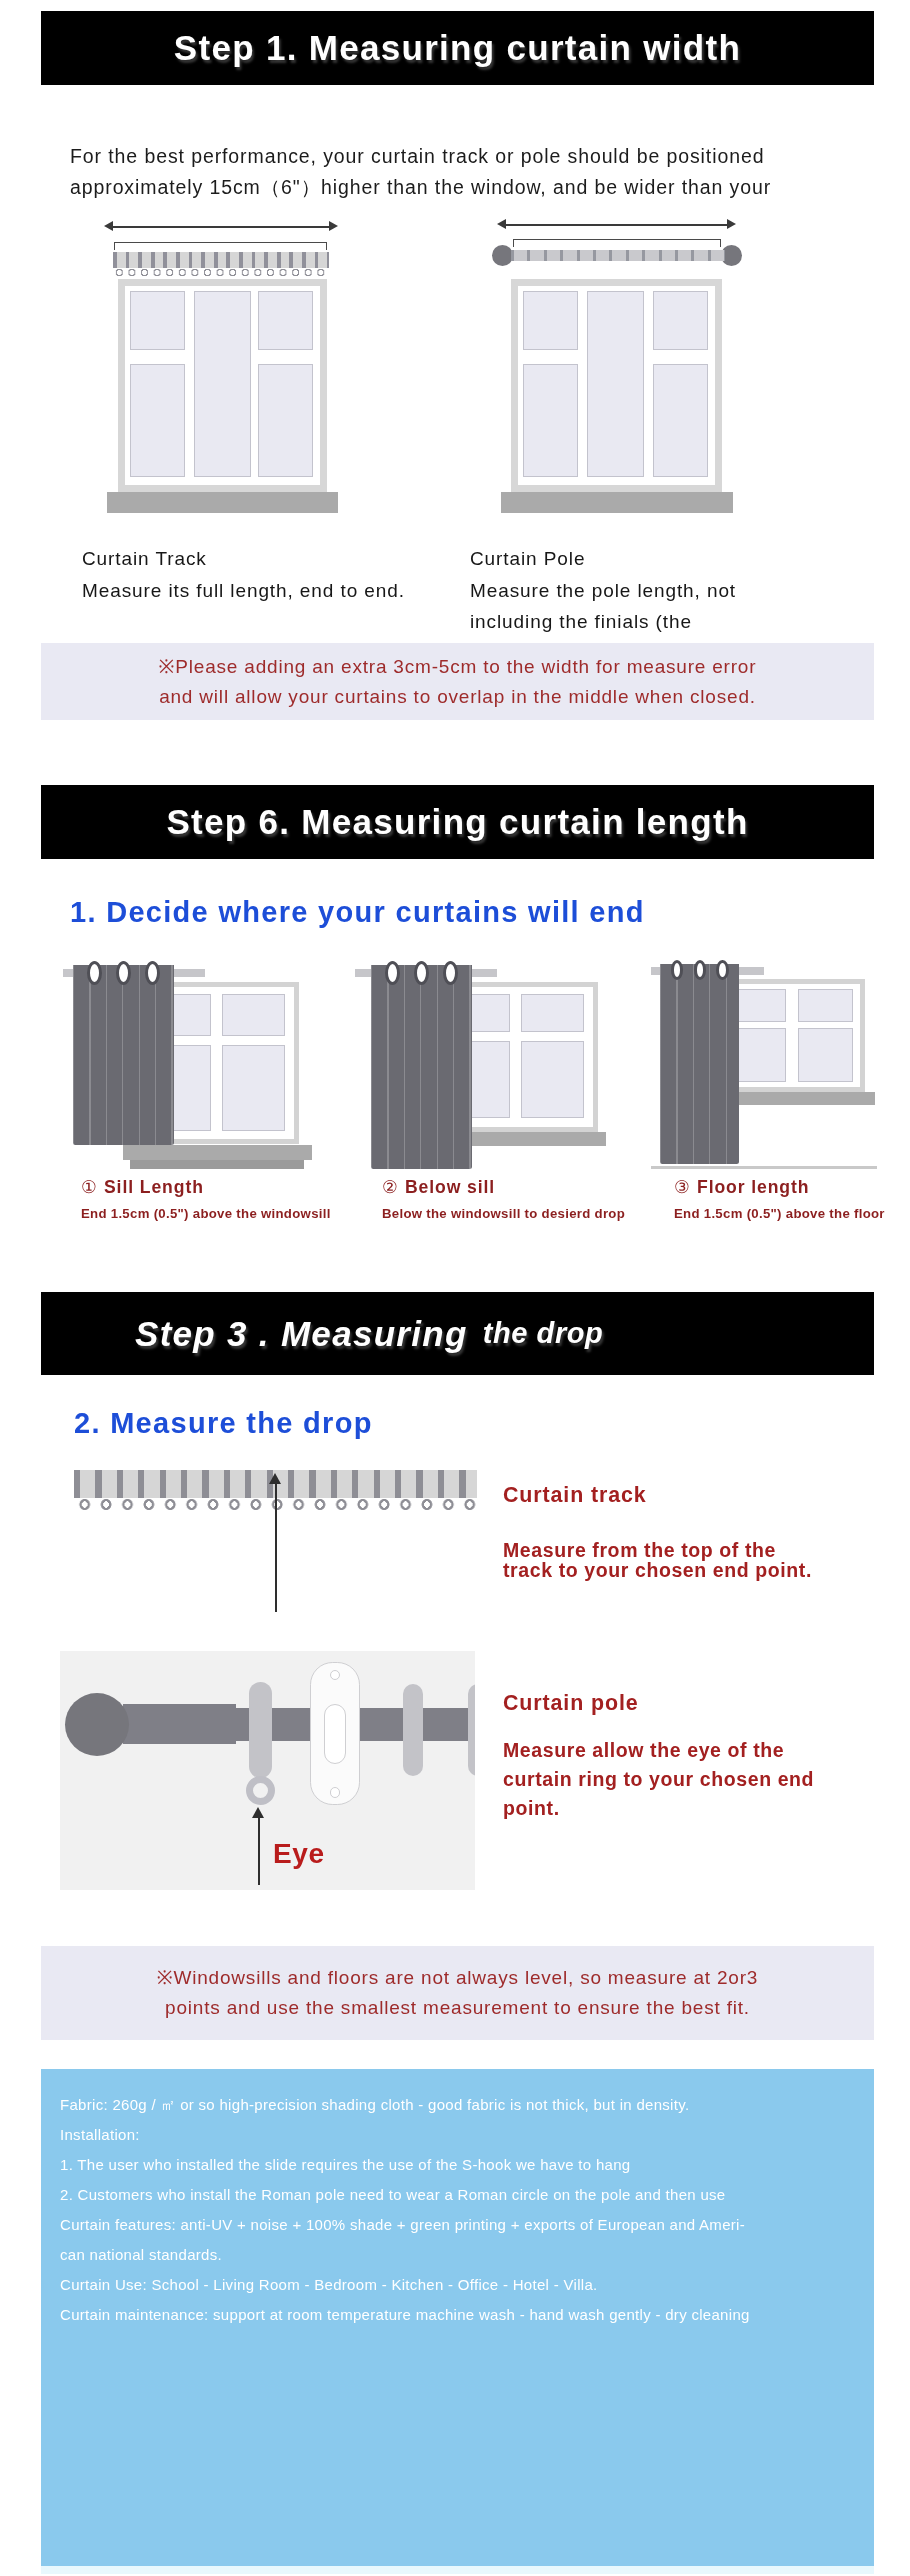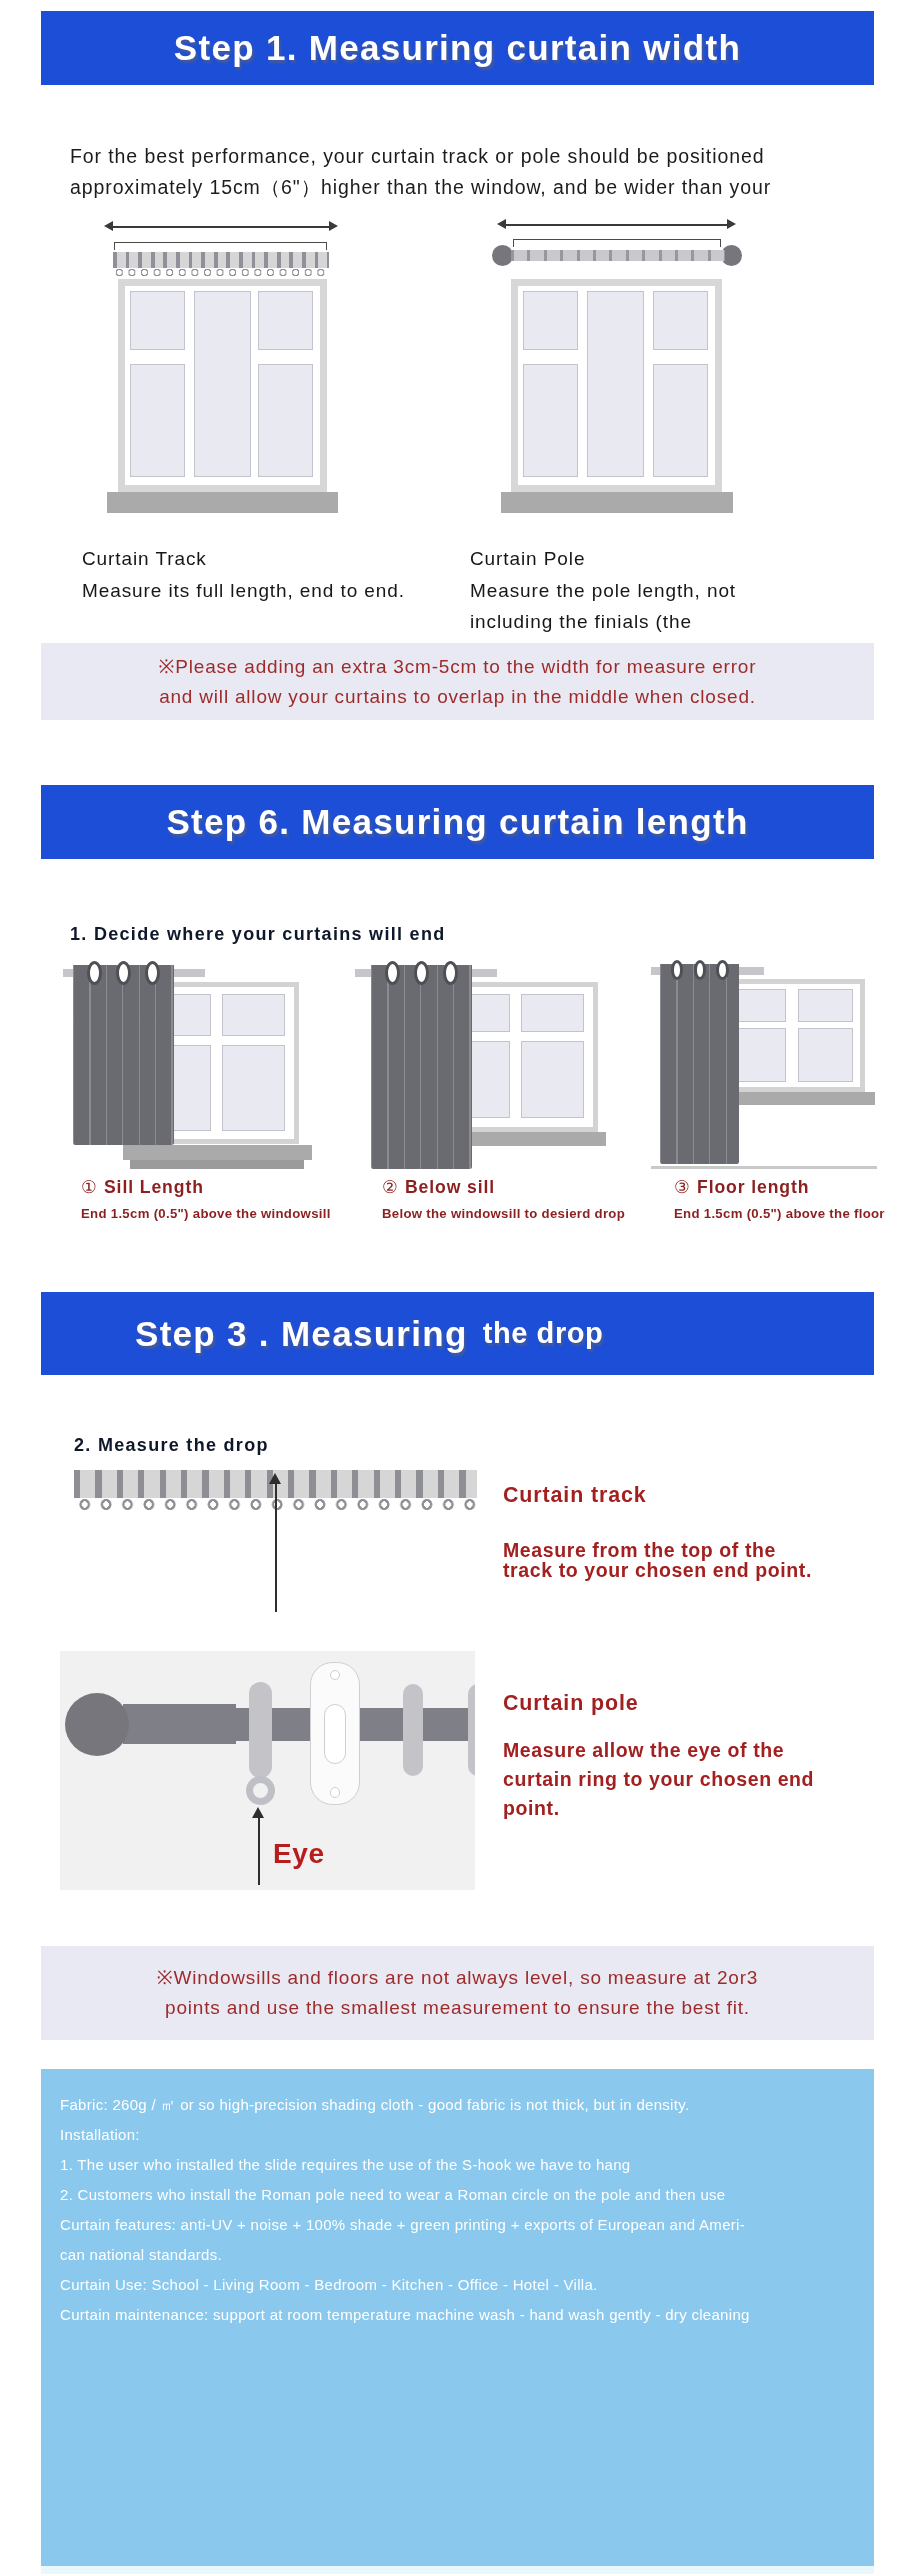--- a/index.html
+++ b/index.html
@@ -1,24 +1,24 @@
 <!DOCTYPE html>
 <html style="font-size:10px"><head>
 <meta charset="utf-8">
 <style>
   html,body{margin:0;padding:0;background:#ffffff;}
   #page{position:relative;width:910px;height:2576px;margin:0 auto;background:#ffffff;overflow:hidden;
         font-family:"Liberation Sans", sans-serif;}
   .abs{position:absolute;box-sizing:border-box;}
 
   
-  .step-header{background:#1d4ed8;color:#fff;font-weight:bold;font-size:35px;letter-spacing:1.3px;
+  .step-header{background:#000000;color:#fff;font-weight:bold;font-size:35px;letter-spacing:1.3px;
                display:flex;align-items:center;justify-content:center;
                text-shadow:1.9px 2.5px 2.5px rgba(100,100,100,.55);}
-  .step-header.left-align{justify-content:flex-start;padding-left:94px;}
+  .step-header.left-align{justify-content:flex-start;padding-left:94px;font-style:italic;}
   .title-sub{font-size:29px;margin-left:15px;letter-spacing:0.6px;}
 
   
   .intro{font-size:19.5px;color:#1c1c1c;letter-spacing:0.9px;line-height:31px;}
   .diagram-label{font-size:19px;color:#171717;letter-spacing:0.9px;}
 
   
   .note{background:#E9E9F3;color:#9E2B2B;font-size:19px;letter-spacing:0.8px;line-height:30px;
         display:flex;flex-direction:column;align-items:center;justify-content:center;text-align:center;}
 
@@ -55,21 +55,21 @@
 
   
   .opt-head{font-size:17.6px;font-weight:bold;color:#8C1F1F;letter-spacing:0.9px;}
   .opt-num{font-weight:normal;margin-right:6.3px;}
   .opt-desc{font-size:13.2px;font-weight:bold;color:#8C1F1F;letter-spacing:0.3px;}
 
   
   .red-head{font-size:21.4px;font-weight:bold;color:#A32020;letter-spacing:0.9px;}
   .red-line{font-size:19.5px;font-weight:bold;color:#A32020;letter-spacing:0.6px;line-height:29px;}
 
-  .sub-heading{font-size:18px;font-weight:bold;color:#0f172a;letter-spacing:1.3px;margin-top:28px;}
+  .sub-heading{font-size:29px;font-weight:bold;color:#1d4ed8;letter-spacing:1.3px;}
 
   
   .pole-panel{background:#f1f1f1;overflow:hidden;}
   .ring-capsule{position:absolute;background:#c3c3c8;border-radius:12.6px;}
   .eye-ring{position:absolute;width:29px;height:29px;border-radius:50%;border:7.5px solid #bfbfc6;box-sizing:border-box;}
   .wall-bracket{position:absolute;background:#fbfbfb;border:1.9px solid #cfcfd2;border-radius:22.6px;
                 display:flex;flex-direction:column;align-items:center;justify-content:space-between;padding:6.3px 0;}
   .screw{width:10.7px;height:10.7px;border-radius:50%;border:1.9px solid #cfcfd2;background:#fff;box-sizing:border-box;}
   .slot{width:22.6px;height:60px;border-radius:11.3px;border:1.9px solid #cfcfd2;background:#fff;box-sizing:border-box;}
   .eye-label{font-size:28px;font-weight:bold;color:#b91c1c;letter-spacing:0.6px;text-align:right;}

